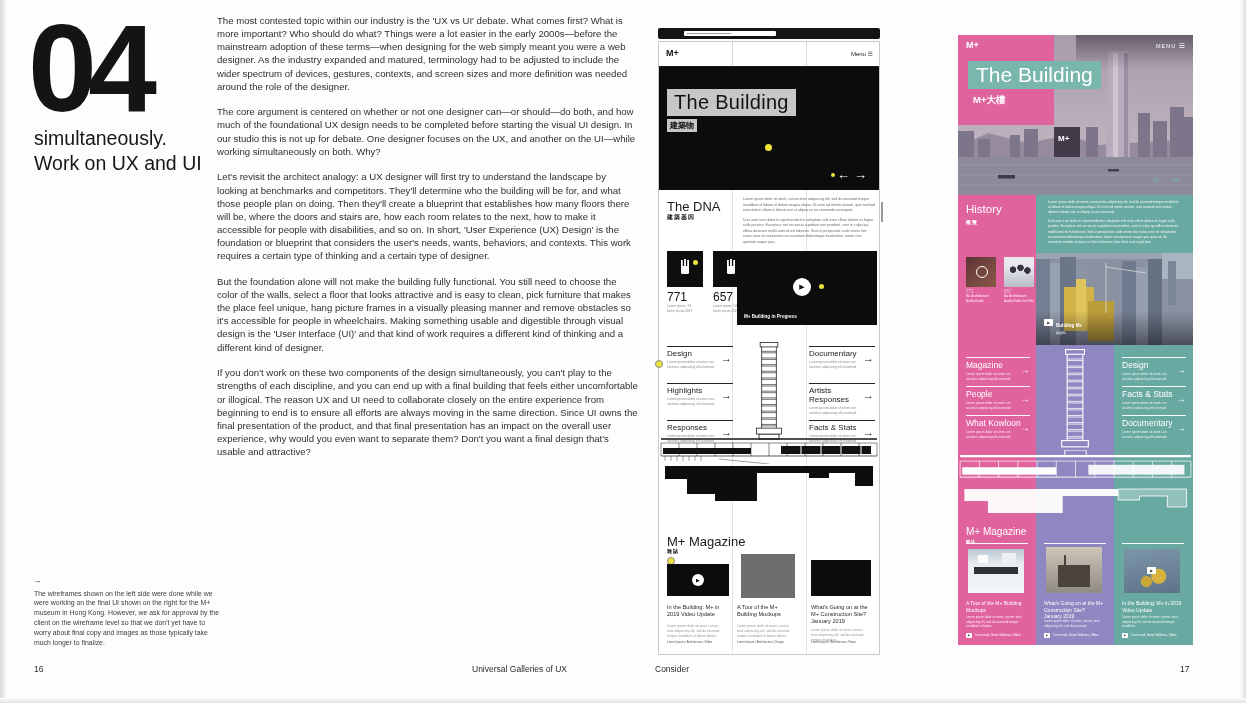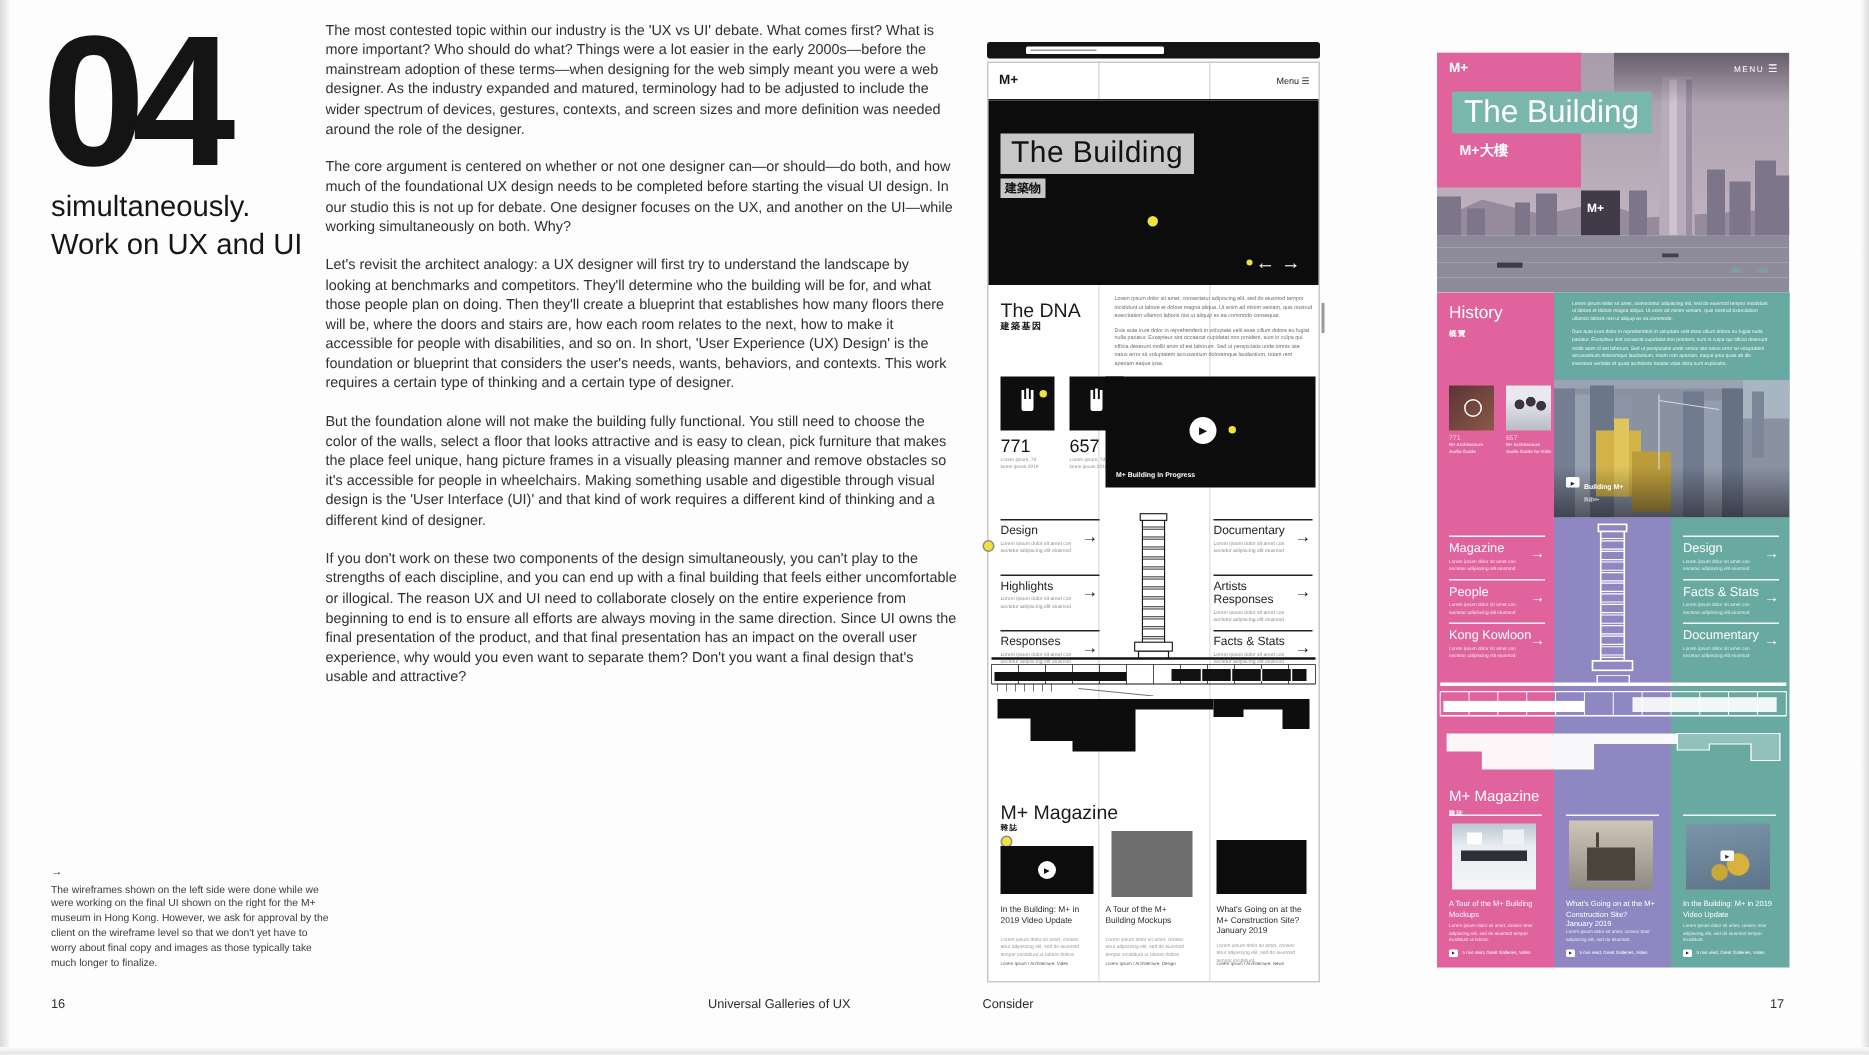--- a/index.html
+++ b/index.html
@@ -427,21 +427,21 @@
 sectetur adipiscing elit eiusmod</div>
       <span class="fu-link-a">→</span>
     </div>
     <div class="abs fu-link" style="left:8px;top:351px">
       <div class="fu-link-t">People</div>
       <div class="fu-link-d pre">Lorem ipsum dolor sit amet con
 sectetur adipiscing elit eiusmod</div>
       <span class="fu-link-a">→</span>
     </div>
     <div class="abs fu-link" style="left:8px;top:380px">
-      <div class="fu-link-t" style="width:60px">Kong Kowloon</div>
+      <div class="fu-link-t" style="width:60px">What Kowloon</div>
       <div class="fu-link-d pre">Lorem ipsum dolor sit amet con
 sectetur adipiscing elit eiusmod</div>
       <span class="fu-link-a">→</span>
     </div>
 
     <div class="abs fu-link" style="left:164px;top:322px">
       <div class="fu-link-t">Design</div>
       <div class="fu-link-d pre">Lorem ipsum dolor sit amet con
 sectetur adipiscing elit eiusmod</div>
       <span class="fu-link-a">→</span>

